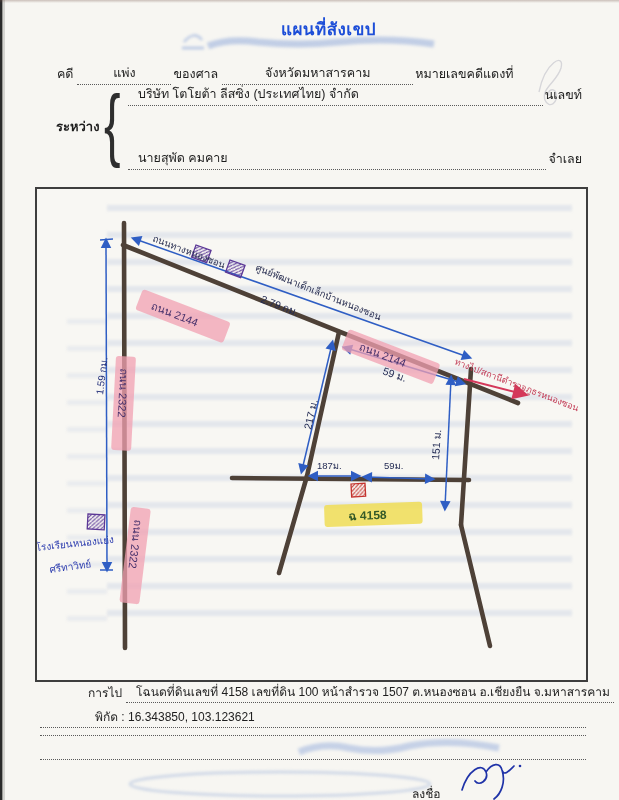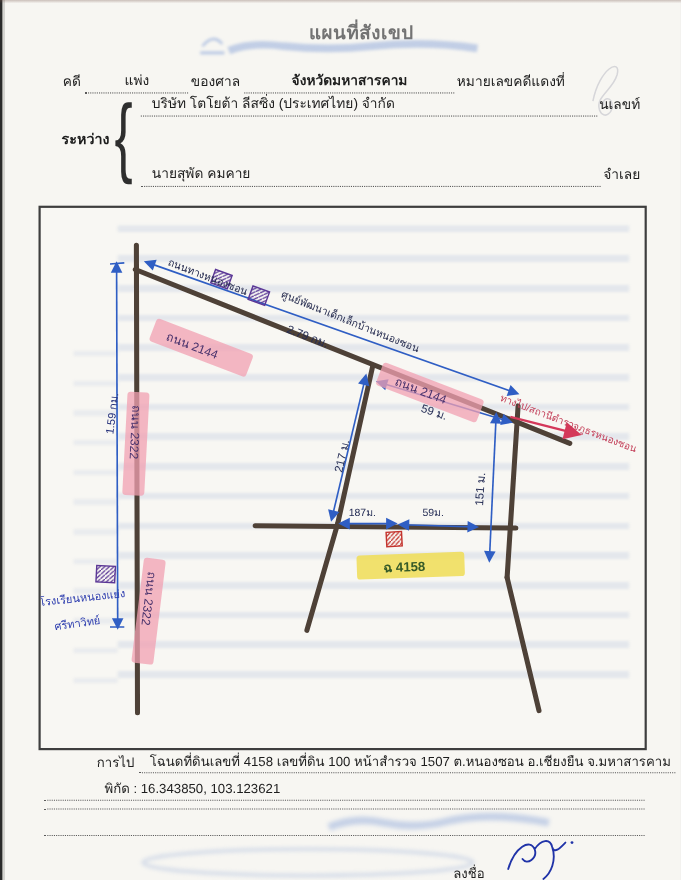--- a/index.html
+++ b/index.html
@@ -7,21 +7,21 @@
     position:relative;width:619px;height:800px;margin:0 auto;overflow:hidden;
     background:#f7f6f2;
     font-family:"Liberation Sans","DejaVu Sans",sans-serif;
     color:#1d1d1d;
   }
   .scan-edge-left{position:absolute;left:0;top:0;bottom:0;width:6px;
     background:linear-gradient(90deg,#2a2a2a 0 2px,#9a9a96 2px 3px,rgba(150,150,146,.35) 3px 5px,transparent 5px);}
   .scan-edge-top{position:absolute;left:0;top:0;right:0;height:3px;
     background:linear-gradient(180deg,rgba(120,90,80,.35),transparent);}
   .abs{position:absolute;}
-  .doc-title{font-size:17px;font-weight:bold;letter-spacing:.5px;color:#737373;margin-left:38px;}
+  .doc-title{font-size:17px;font-weight:bold;letter-spacing:.5px;color:#1d4ed8;margin-left:38px;}
   .hrow{position:absolute;display:flex;align-items:flex-end;font-size:12.5px;}
   .dotfill{flex:1;border-bottom:1.6px dotted #5a5a5a;text-align:center;padding:0 4px 1px 4px;white-space:nowrap;}
   .dotfill.left{text-align:left;padding-left:10px;}
   .dotw{border-bottom:1.6px dotted #5a5a5a;text-align:center;padding:0 3px 1px 3px;white-space:nowrap;margin-top:28px;}
   .lbl{padding:0 4px 1px 2px;white-space:nowrap;}
   .brace{font-size:80px;font-weight:200;color:#2e2e2e;transform:scaleX(.62);transform-origin:left center;line-height:1;}
   .mapbox{position:absolute;left:35px;top:187px;width:549px;height:491px;border:2px solid #3e3e3e;background:#f8f7f3;}
   .ghost-lines{position:absolute;left:70px;top:16px;right:14px;bottom:46px;
     background:repeating-linear-gradient(180deg,rgba(105,135,195,.14) 0 6px,transparent 6px 27px);
     filter:blur(1.4px);pointer-events:none;}
@@ -50,21 +50,21 @@
   </svg>
 
   <svg class="abs" style="left:525px;top:48px;opacity:.55;" width="60" height="70" viewBox="0 0 60 70">
     <path d="M14,44 C20,14 40,4 36,20 C32,34 16,40 20,52 C24,62 34,54 31,45 C29,39 22,42 24,48" stroke="#bcbcc6" stroke-width="1.4" fill="none"></path>
   </svg>
 
   <div class="hrow" style="left:55px;right:30px;top:35px;">
     <span class="lbl">คดี</span>
     <span class="dotw" style="min-width:88px;">แพ่ง</span>
     <span class="lbl">ของศาล</span>
-    <span class="dotw" style="min-width:185px;font-weight:bold;">จังหวัดมหาสารคาม</span>
+    <span class="dotw" style="min-width:185px;">จังหวัดมหาสารคาม</span>
     <span class="lbl">หมายเลขคดีแดงที่</span>
   </div>
 
   <div class="hrow" style="left:128px;right:33px;top:84px;">
     <span class="dotfill left">บริษัท โตโยต้า ลีสซิ่ง (ประเทศไทย) จำกัด</span>
     <span class="lbl">นเลขท์</span>
   </div>
 
   <div class="abs" style="left:56px;top:116px;font-size:13px;font-weight:bold;">ระหว่าง</div>
   <div class="abs brace" style="left:104px;top:84px;">{</div>

